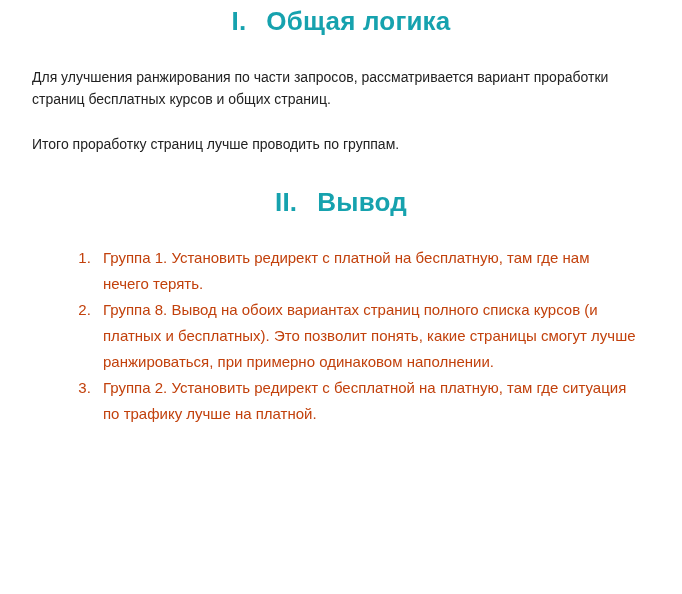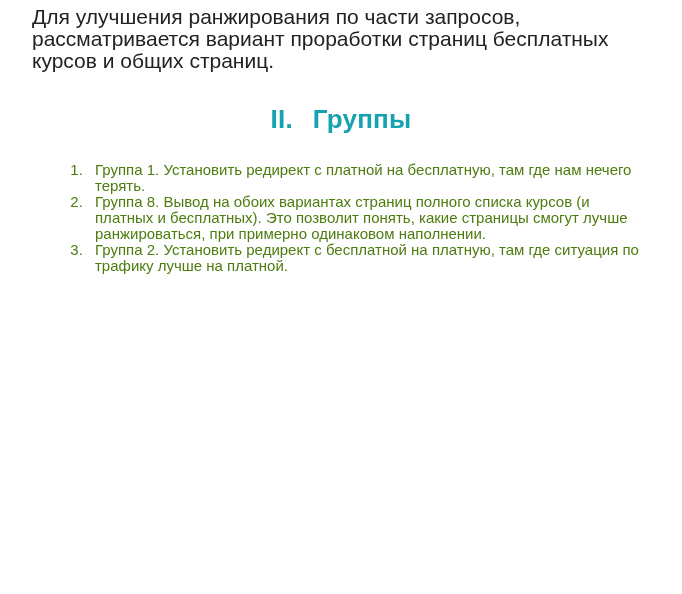--- a/index.html
+++ b/index.html
@@ -30,50 +30,54 @@
     margin: 0 0 30px 0;
     letter-spacing: 0.2px;
   }
   h1.doc-heading .numeral {
     margin-right: 20px;
   }
   h1.doc-heading-2 {
     margin: 32px 0 28px 0;
   }
   p.body-par {
-    font-size: 21px;
+    font-size: 14px;
     line-height: 22px;
     margin: 0 0 23px 0;
     color: #222222;
   }
   ol.doc-list {
-    margin: 5px;
+    margin: 13px;
     padding: 0 0 0 50px;
     font-size: 15px;
-    line-height: 16px;
-    color: #4d7c0f;
+    line-height: 26px;
+    color: #c2410c;
   }
   ol.doc-list li {
     margin: 0;
     padding-left: 8px;
   }
 </style>
 </head>
 <body>
 
 <main class="page">
 
   <section>
+    <h1 class="doc-heading">
+      <span class="numeral">I.</span><span>Общая логика</span>
+    </h1>
 
     <p class="body-par">Для улучшения ранжирования по части запросов, рассматривается вариант проработки страниц бесплатных курсов и общих страниц.</p>
+    <p class="body-par">Итого проработку страниц лучше проводить по группам.</p>
   </section>
 
   <section>
     <h1 class="doc-heading doc-heading-2">
-      <span class="numeral">II.</span><span>Группы</span>
+      <span class="numeral">II.</span><span>Вывод</span>
     </h1>
 
     <ol class="doc-list">
       <li>Группа 1. Установить редирект с платной на бесплатную, там где нам нечего терять.</li>
       <li>Группа 8. Вывод на обоих вариантах страниц полного списка курсов (и платных и бесплатных). Это позволит понять, какие страницы смогут лучше ранжироваться, при примерно одинаковом наполнении.</li>
       <li>Группа 2. Установить редирект с бесплатной на платную, там где ситуация по трафику лучше на платной.</li>
     </ol>
   </section>
 
 </main>

